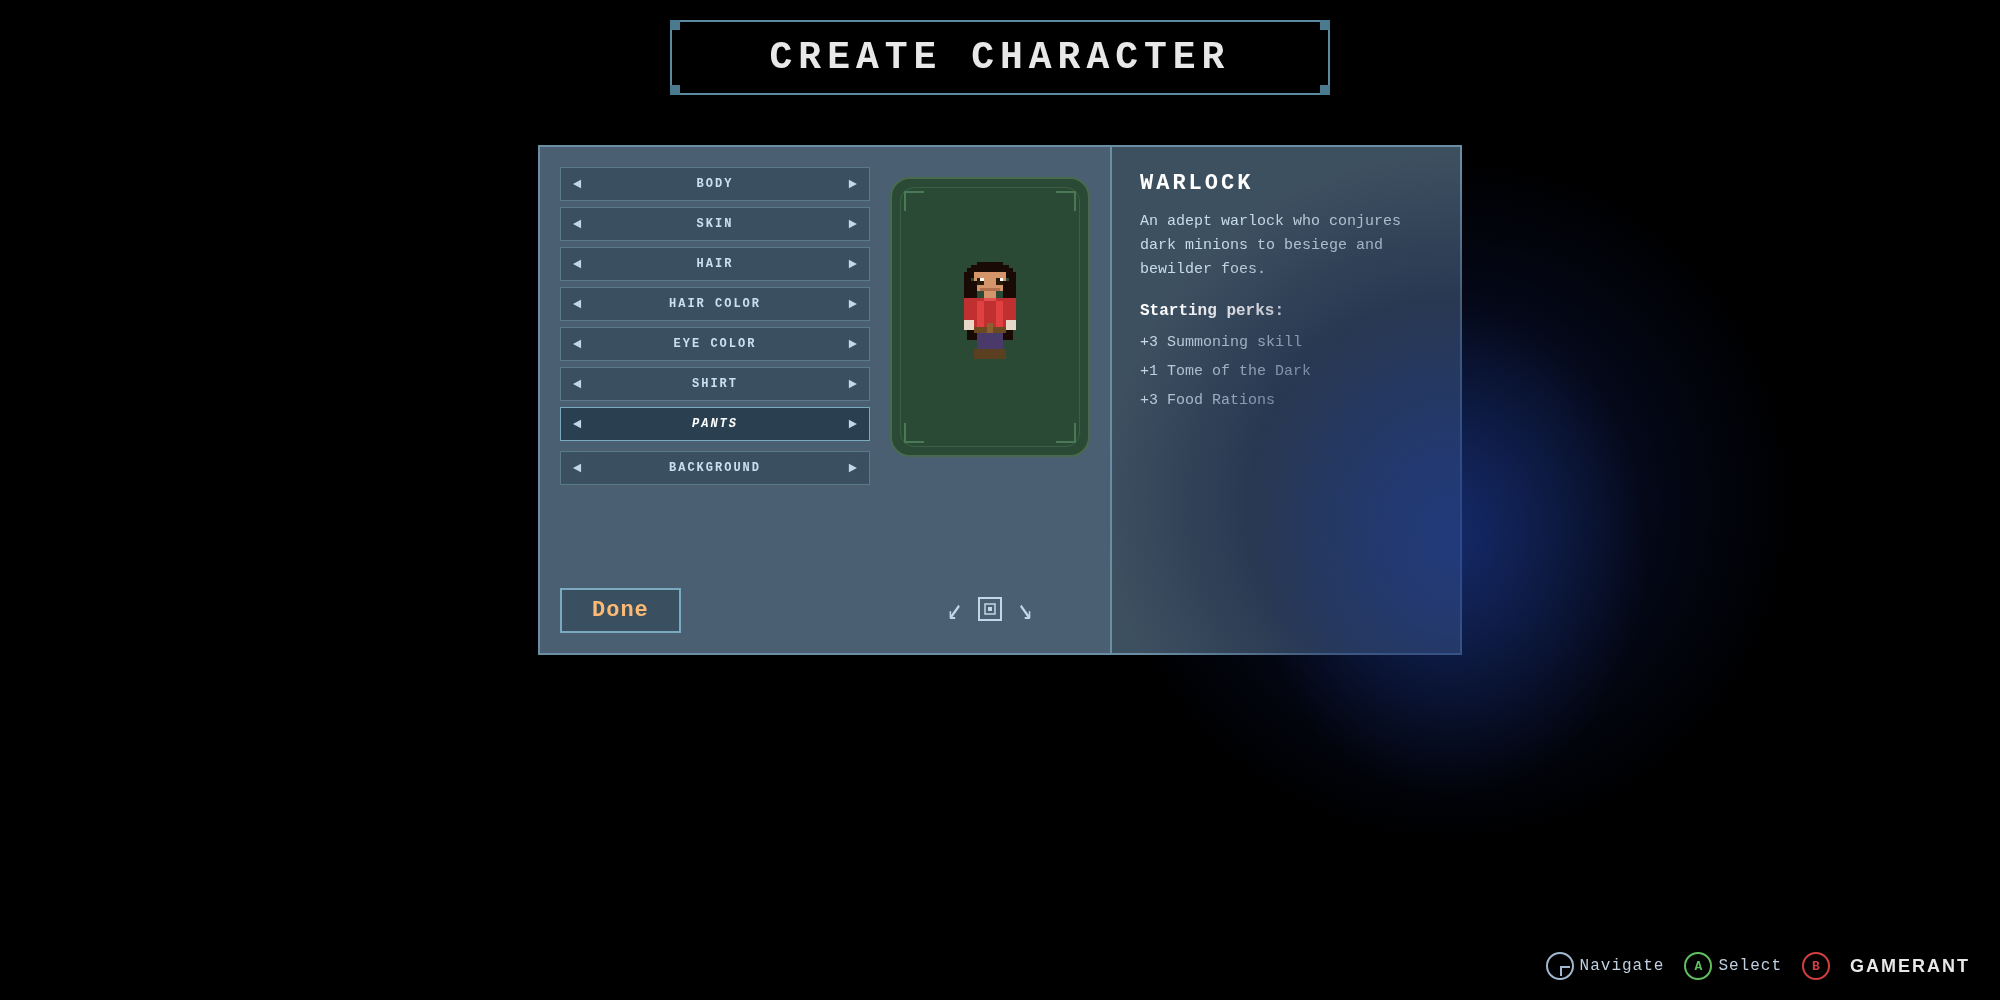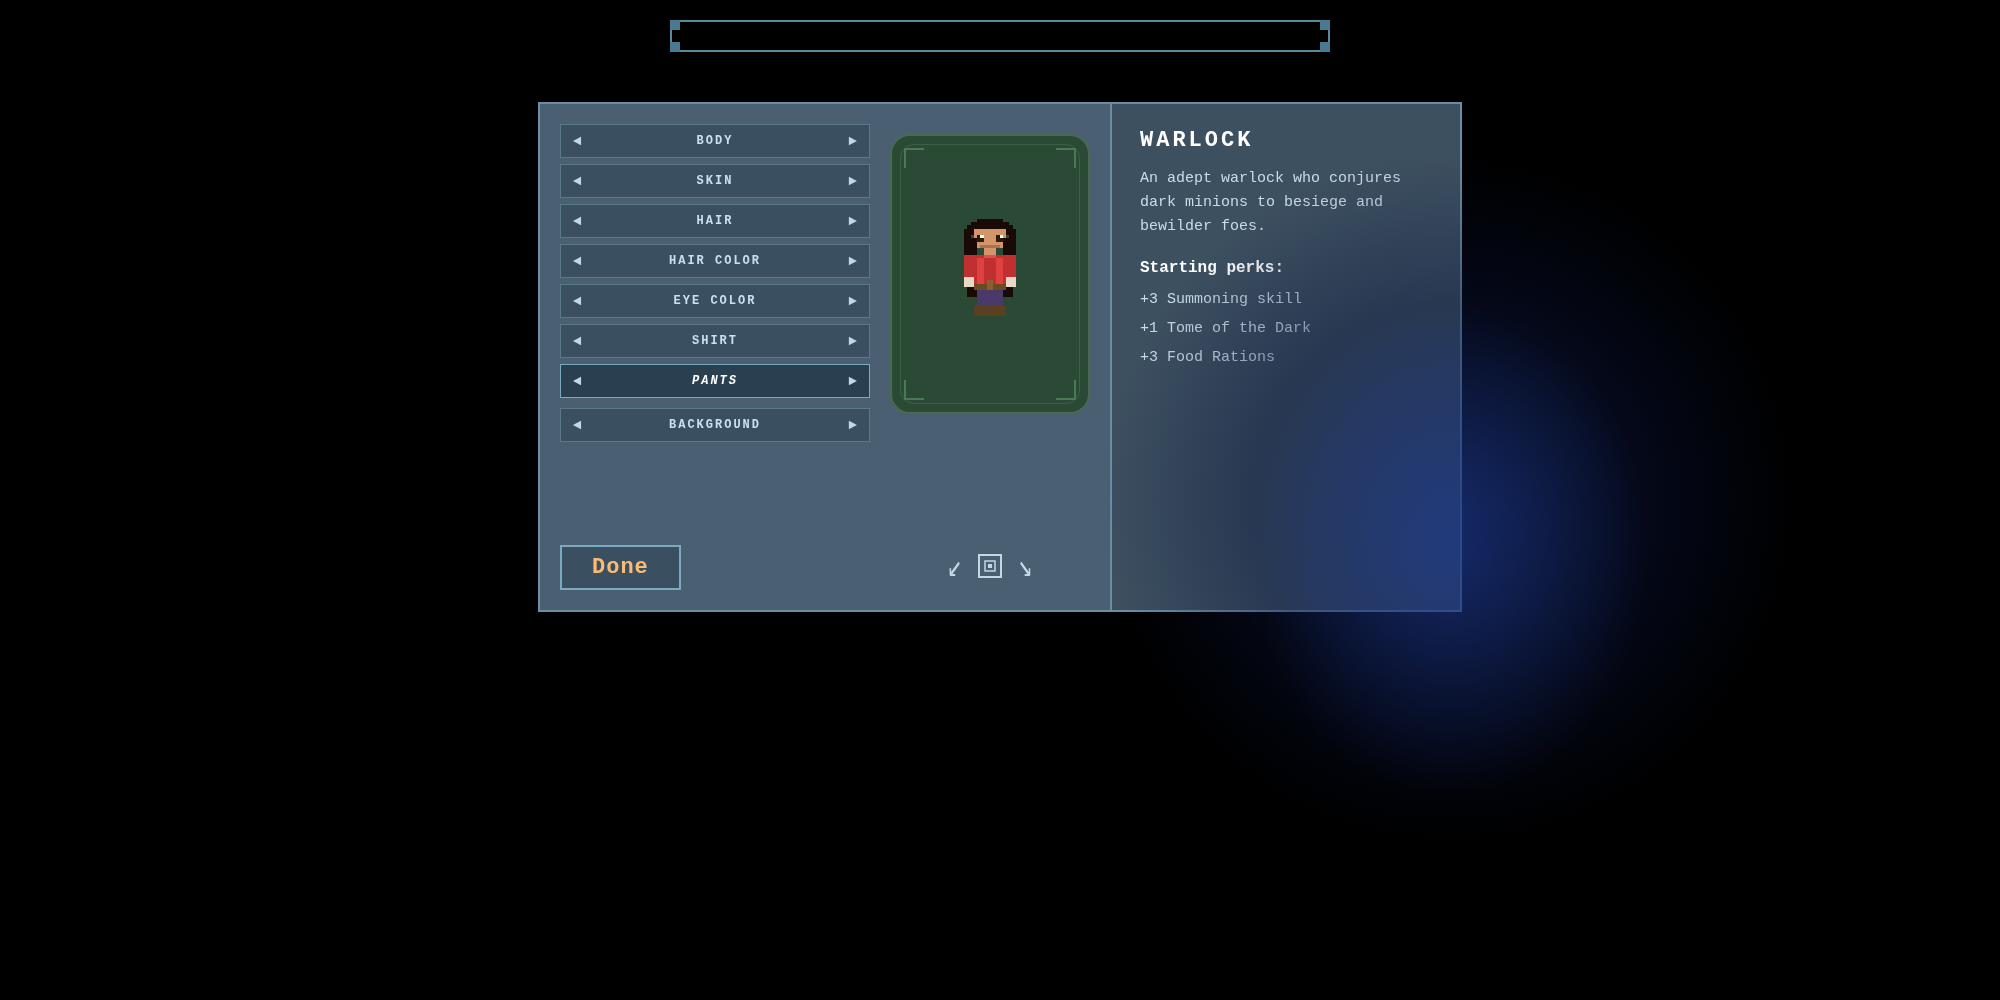--- a/index.html
+++ b/index.html
@@ -391,20 +391,21 @@
 <div class="screen">
 
   <div class="bg-glow"></div>
   <div class="bg-glow-inner"></div>
 
   <div class="title-container">
     <div class="corner-dot corner-tl"></div>
     <div class="corner-dot corner-tr"></div>
     <div class="corner-dot corner-bl"></div>
     <div class="corner-dot corner-br"></div>
+    <span class="title-text">CREATE CHARACTER</span>
   </div>
 
   <div class="main-area">
 
     <div class="character-panel">
 
       <div style="display:flex;flex-direction:column;justify-content:space-between;">
         <div class="options-column">
 
           <div class="option-row">
@@ -533,14 +534,37 @@
       <div class="class-name">WARLOCK</div>
       <div class="class-description">An adept warlock who conjures dark minions to besiege and bewilder foes.</div>
       <div class="perks-label">Starting perks:</div>
       <div class="perk-item">+3 Summoning skill</div>
       <div class="perk-item">+1 Tome of the Dark</div>
       <div class="perk-item">+3 Food Rations</div>
     </div>
 
   </div>
 
+  <div class="bottom-hud">
+    <div class="hud-item">
+      <div class="hud-btn-icon hud-nav-icon">
+        <div class="nav-cross"></div>
+      </div>
+      <span class="hud-label">Navigate</span>
+    </div>
+
+    <div class="hud-item">
+      <div class="hud-btn-icon hud-a-icon">
+        <span>A</span>
+      </div>
+      <span class="hud-label">Select</span>
+    </div>
+
+    <div class="hud-item">
+      <div class="hud-btn-icon hud-b-icon">
+        <span>B</span>
+      </div>
+    </div>
+
+    <span class="gamerant-logo">GAMERANT</span>
+  </div>
 
 </div>
 
 </body></html>

